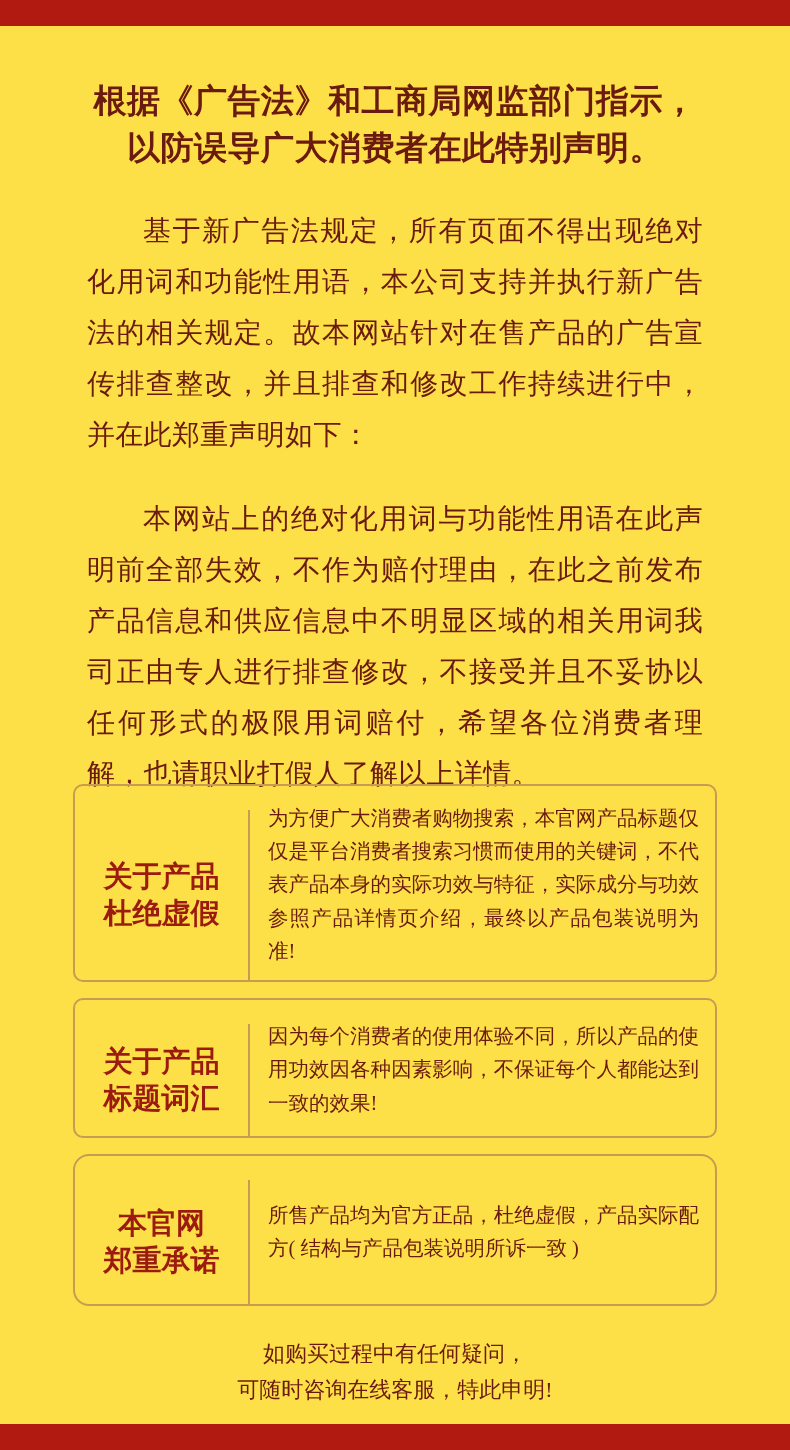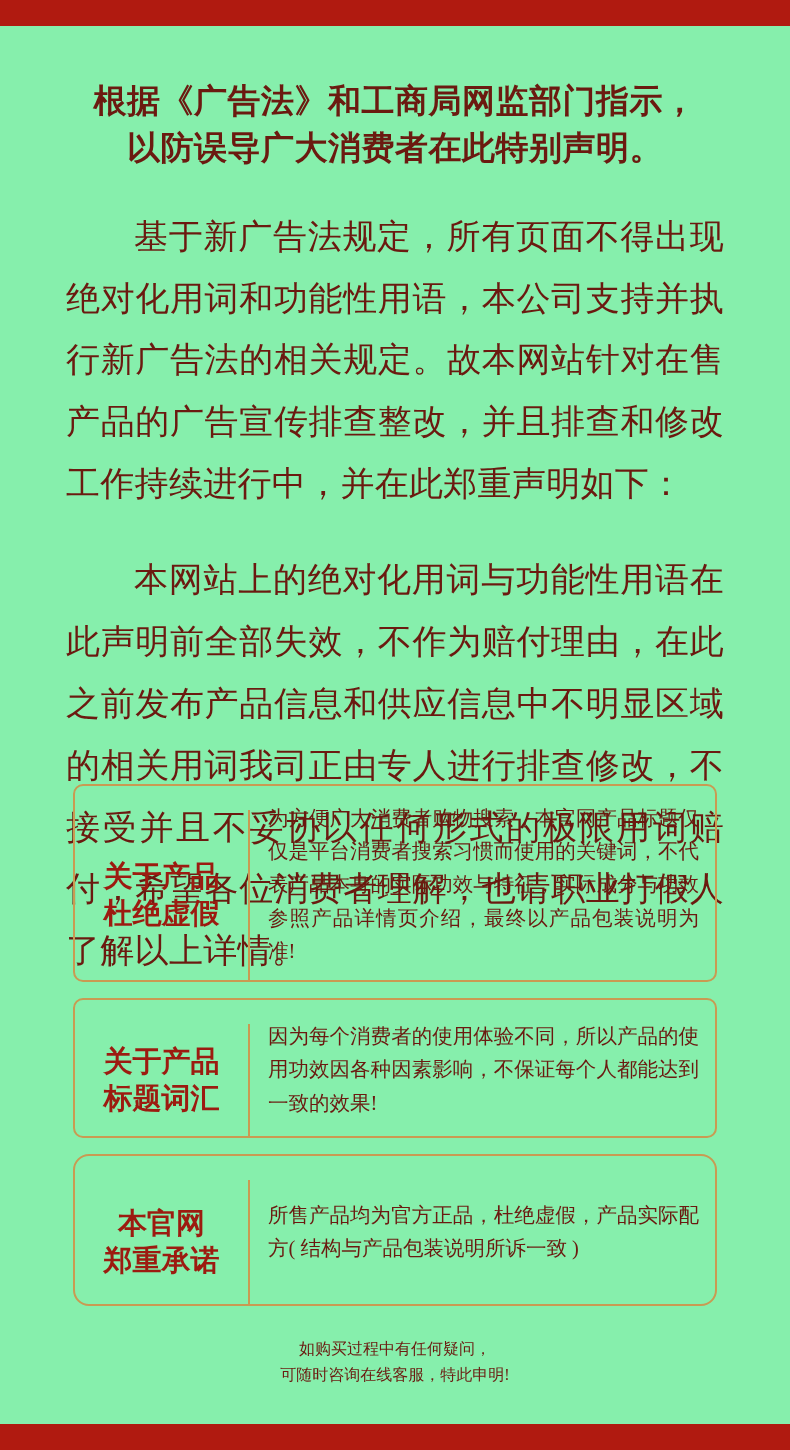--- a/index.html
+++ b/index.html
@@ -19,21 +19,21 @@
     height: 1450px;
     background: #b01a10;
     box-sizing: border-box;
   }
   .panel {
     position: absolute;
     left: 0;
     top: 26px;
     width: 790px;
     height: 1398px;
-    background: #86efac;
+    background: #fde047;
     box-sizing: border-box;
     padding: 0;
   }
   .top-bar {
     position: absolute;
     left: 0; top: 0;
     width: 790px; height: 26px;
     background: #b01a10;
   }
   .bottom-bar {
@@ -52,24 +52,24 @@
     margin: 0;
     padding: 52px 46px 0 46px;
     letter-spacing: 0.5px;
   }
   .headline .l2 {
     display: block;
   }
 
   .para {
     color: #6b1a10;
-    font-size: 34px;
+    font-size: 28px;
     line-height: 1.82;
     margin: 0;
-    padding: 0 66px;
+    padding: 0 87px;
     text-align: justify;
     text-indent: 2em;
     letter-spacing: 0.3px;
   }
   .para.first { margin-top: 34px; }
   .para.second { margin-top: 34px; }
 
   .cards {
     position: absolute;
     left: 73px;
@@ -116,21 +116,21 @@
   .card.c2 { height: 140px; }
   .card.c3 { height: 152px; border-radius: 16px; }
 
   .footer {
     position: absolute;
     left: 0;
     top: 1310px;
     width: 790px;
     text-align: center;
     color: #6b1a10;
-    font-size: 16px;
+    font-size: 22px;
     line-height: 1.62;
   }
   .footer div { display: block; }
 </style>
 </head>
 <body>
 
 <div class="page">
 
   <div class="top-bar"></div>

